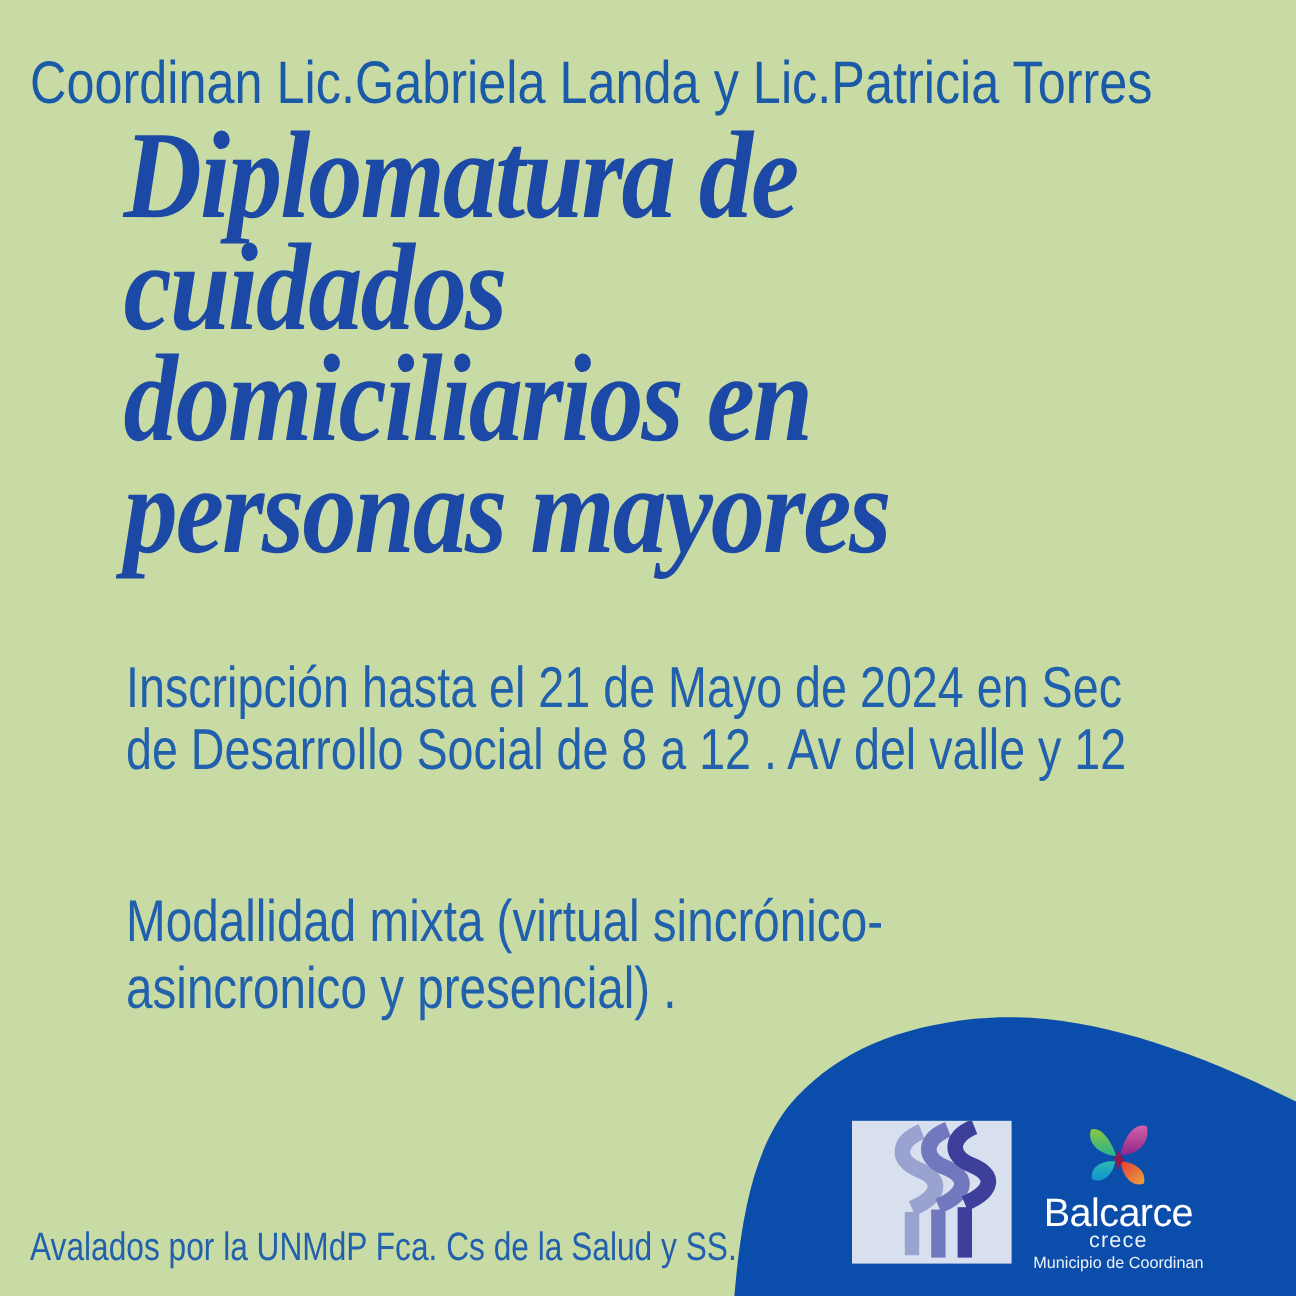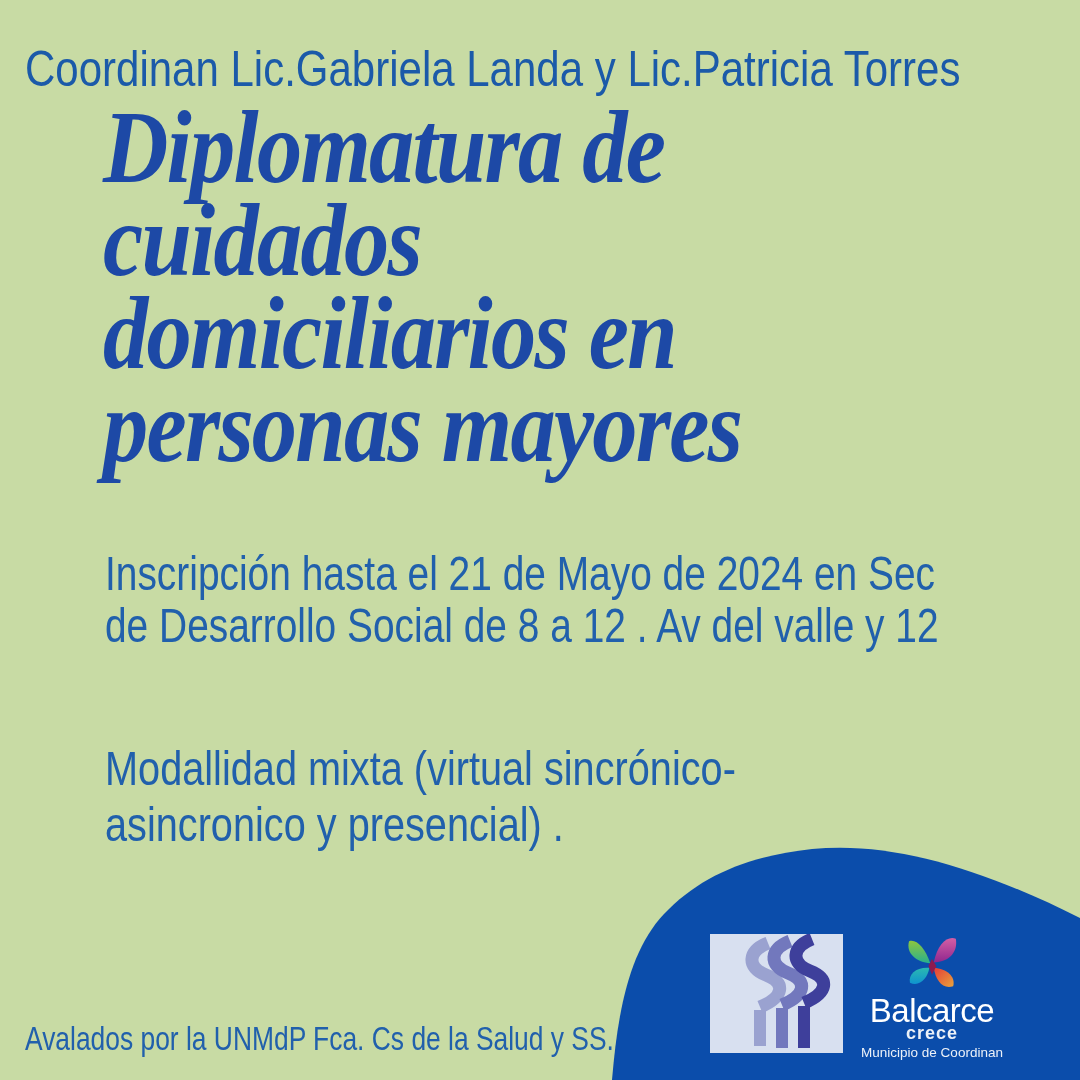--- a/index.html
+++ b/index.html
@@ -55,21 +55,21 @@
   .balcarce{
     position:absolute;left:852px;top:936px;width:160px;
     text-align:center;color:#ffffff;
   }
   .butterfly{width:60px;height:60px;display:block;margin:0 auto;}
   .balcarce-name{
     font-size:33px;font-weight:400;letter-spacing:-0.5px;
     line-height:26px;margin-top:2px;
   }
   .balcarce-tagline{
-    font-size:18px;font-weight:700;letter-spacing:1px;
+    font-size:18px;font-weight:400;letter-spacing:1px;
     line-height:18px;opacity:0.92;
   }
   .balcarce-subtitle{
     font-size:13.5px;font-weight:400;line-height:16px;margin-top:3px;opacity:0.92;
     white-space:nowrap;
   }
 </style>
 </head>
 <body>
 

